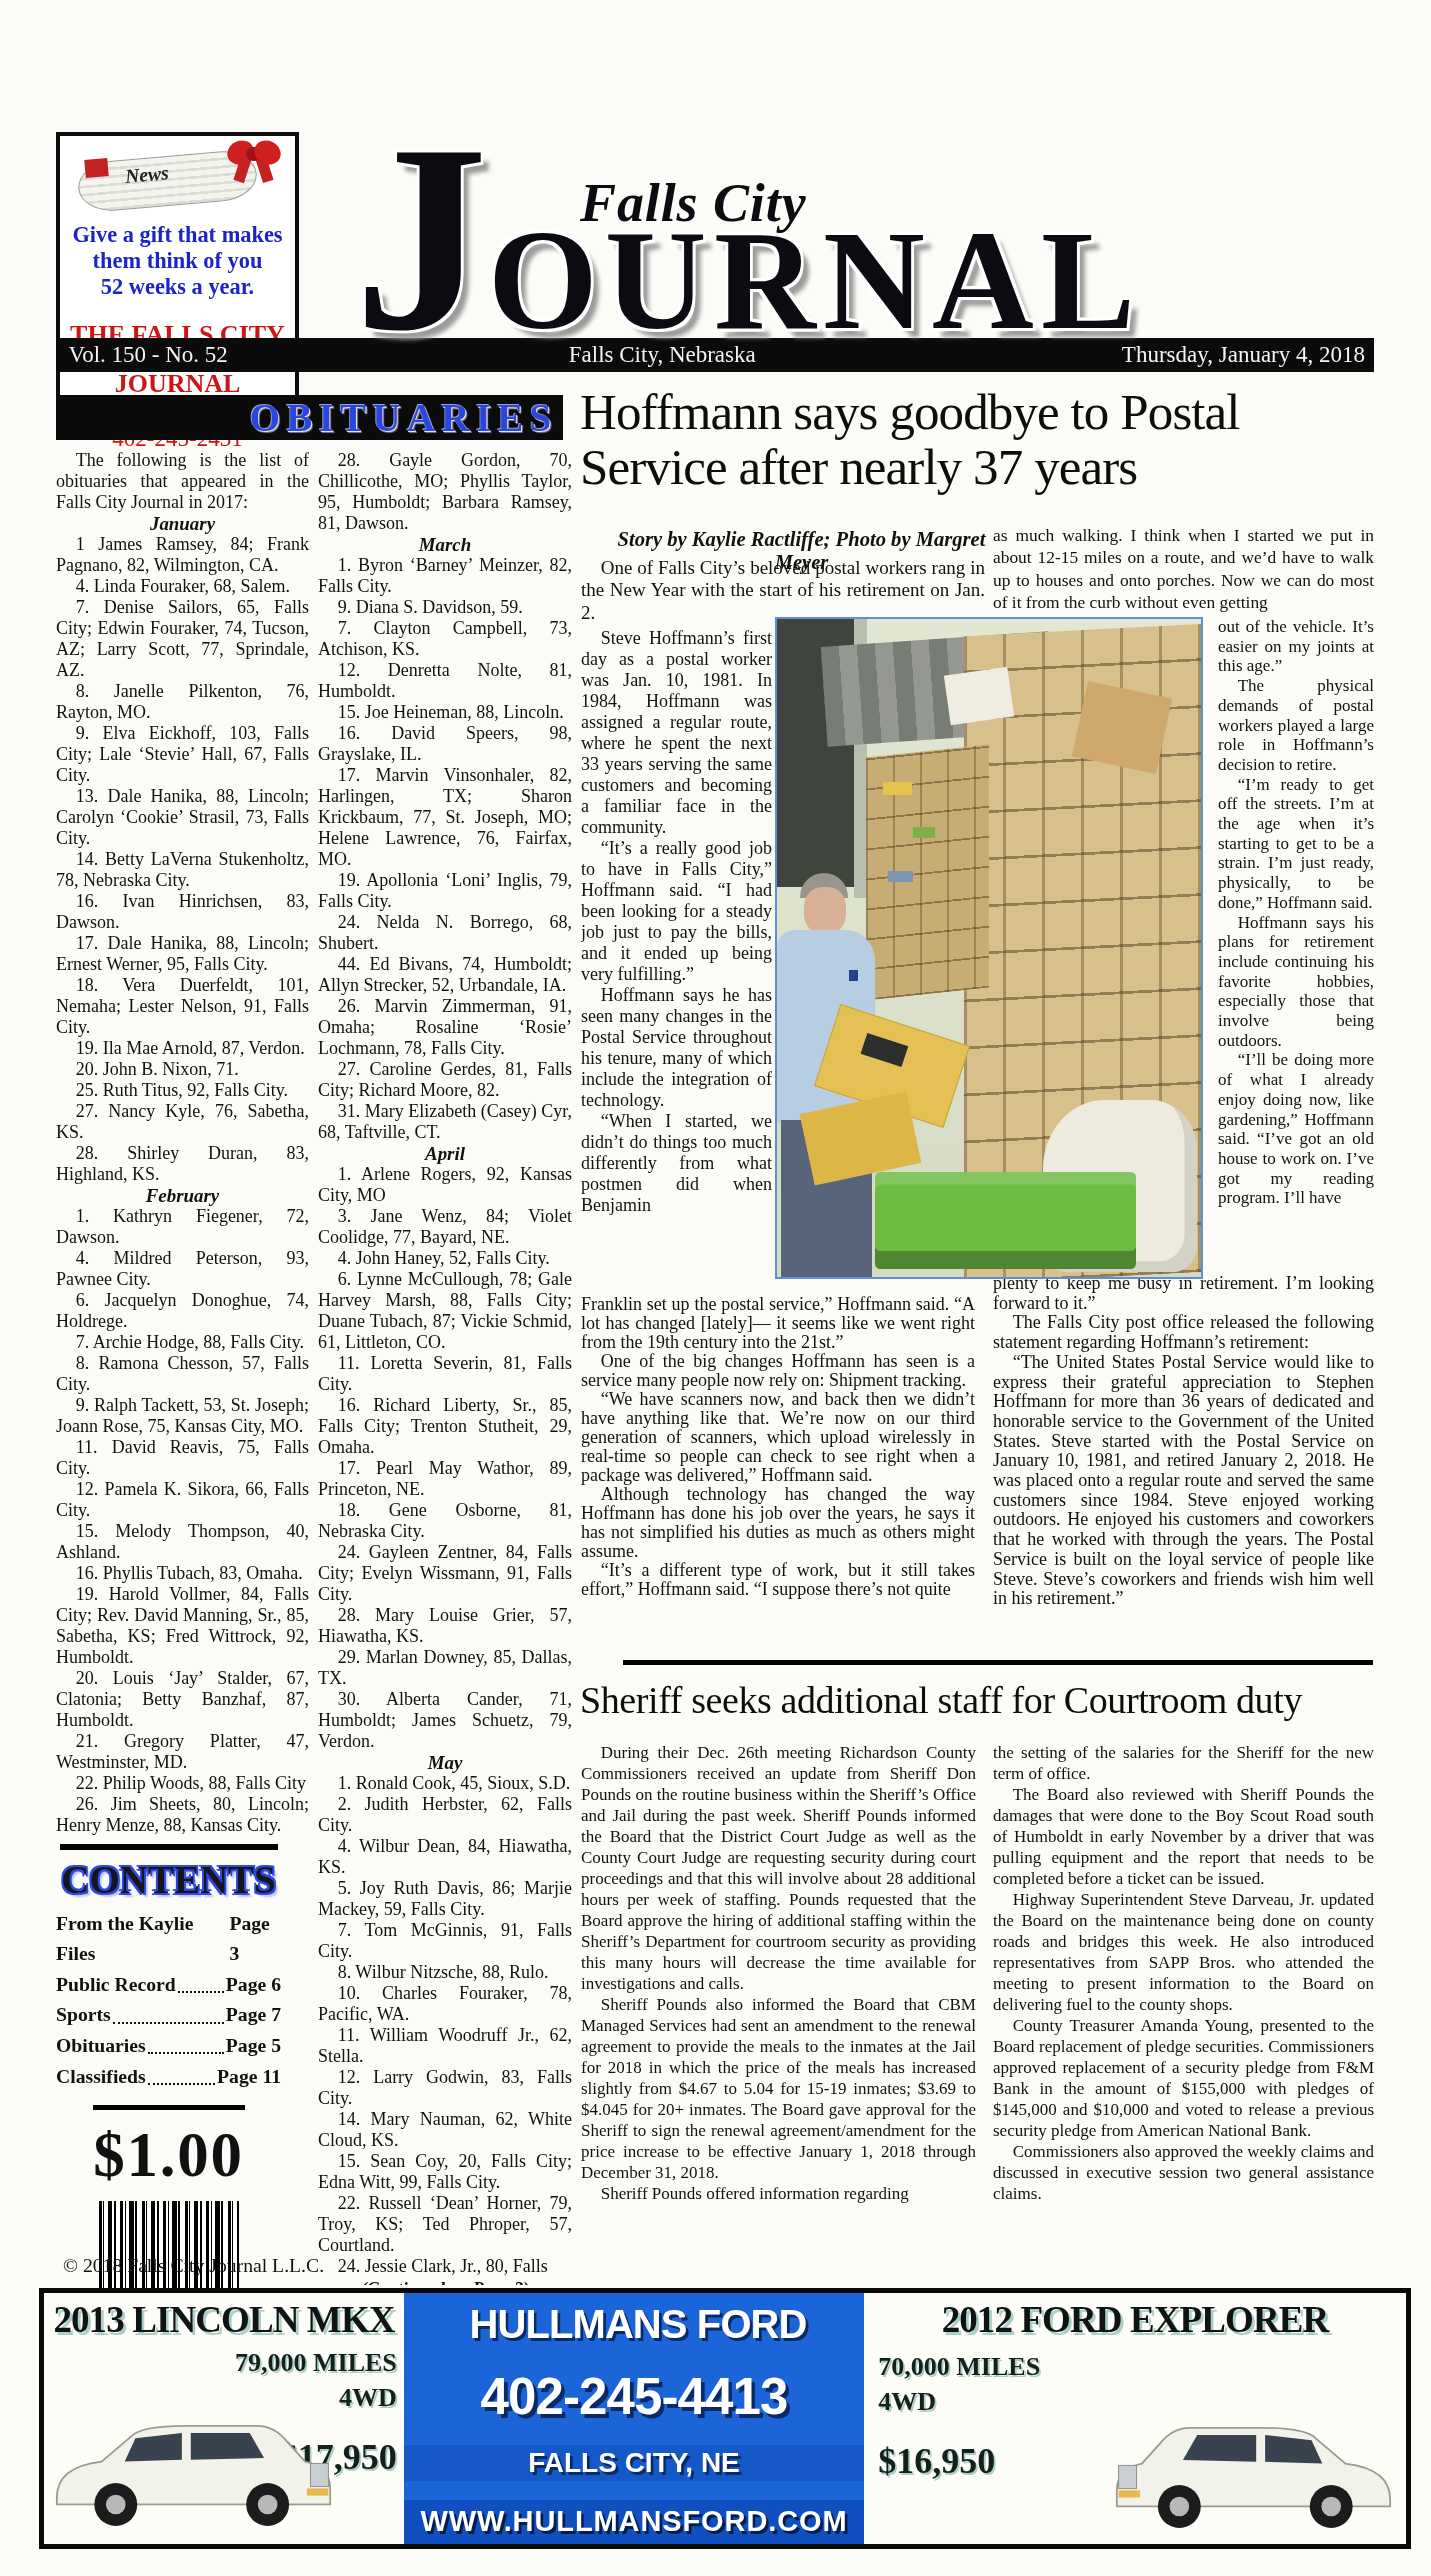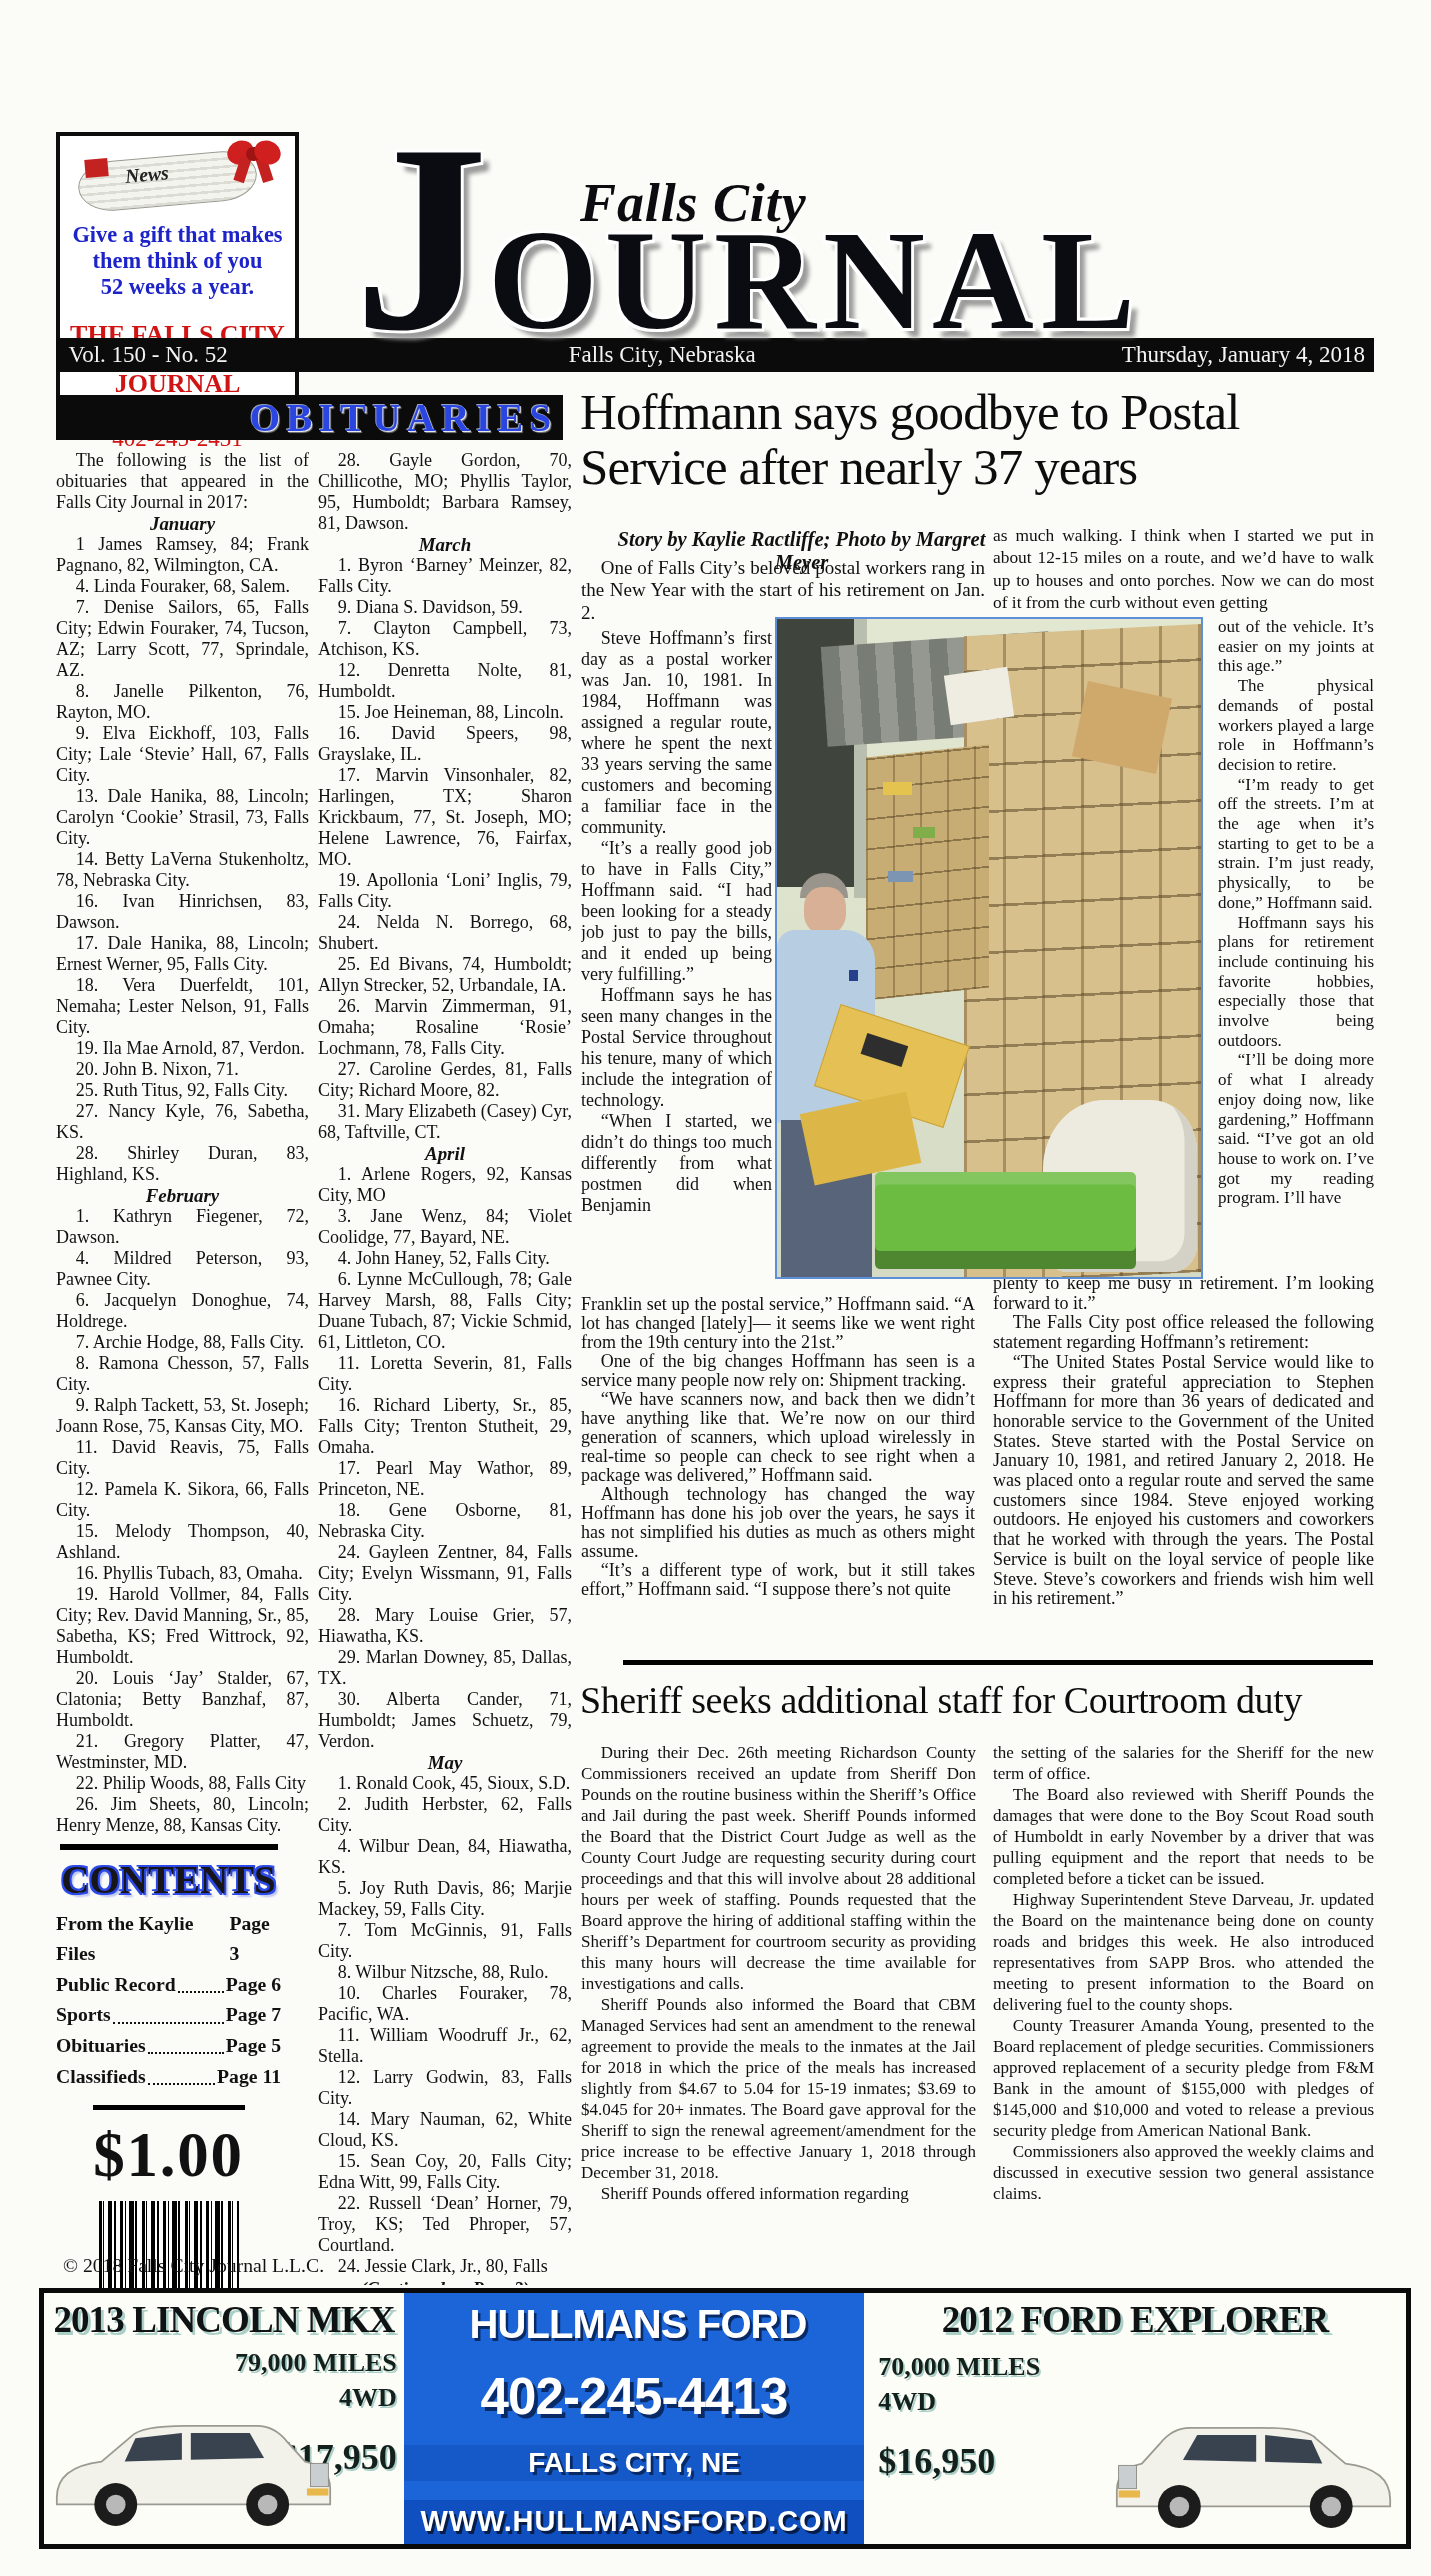--- a/index.html
+++ b/index.html
@@ -221,21 +221,21 @@
     <div class="month-head" data-name="month-header">March</div>
     <p class="" data-name="paragraph">1. Byron ‘Barney’ Meinzer, 82, Falls City.</p>
     <p class="" data-name="paragraph">9. Diana S. Davidson, 59.</p>
     <p class="" data-name="paragraph">7. Clayton Campbell, 73, Atchison, KS.</p>
     <p class="" data-name="paragraph">12. Denretta Nolte, 81, Humboldt.</p>
     <p class="" data-name="paragraph">15. Joe Heineman, 88, Lincoln.</p>
     <p class="" data-name="paragraph">16. David Speers, 98, Grayslake, IL.</p>
     <p class="" data-name="paragraph">17. Marvin Vinsonhaler, 82, Harlingen, TX; Sharon Krickbaum, 77, St. Joseph, MO; Helene Lawrence, 76, Fairfax, MO.</p>
     <p class="" data-name="paragraph">19. Apollonia ‘Loni’ Inglis, 79, Falls City.</p>
     <p class="" data-name="paragraph">24. Nelda N. Borrego, 68, Shubert.</p>
-    <p class="" data-name="paragraph">25. Ed Bivans, 74, Humboldt; Allyn Strecker, 52, Urbandale, IA.</p>
+    <p class="" data-name="paragraph">44. Ed Bivans, 74, Humboldt; Allyn Strecker, 52, Urbandale, IA.</p>
     <p class="" data-name="paragraph">26. Marvin Zimmerman, 91, Omaha; Rosaline ‘Rosie’ Lochmann, 78, Falls City.</p>
     <p class="" data-name="paragraph">27. Caroline Gerdes, 81, Falls City; Richard Moore, 82.</p>
     <p class="" data-name="paragraph">31. Mary Elizabeth (Casey) Cyr, 68, Taftville, CT.</p>
     <div class="month-head" data-name="month-header">April</div>
     <p class="" data-name="paragraph">1.  Arlene Rogers, 92, Kansas City, MO</p>
     <p class="" data-name="paragraph">3. Jane Wenz, 84; Violet Coolidge, 77, Bayard, NE.</p>
     <p class="" data-name="paragraph">4. John Haney, 52, Falls City.</p>
     <p class="" data-name="paragraph">6. Lynne McCullough, 78; Gale Harvey Marsh, 88, Falls City; Duane Tubach, 87; Vickie Schmid, 61, Littleton, CO.</p>
     <p class="" data-name="paragraph">11. Loretta Severin, 81, Falls City.</p>
     <p class="" data-name="paragraph">16. Richard Liberty, Sr., 85, Falls City; Trenton Stutheit, 29, Omaha.</p>

